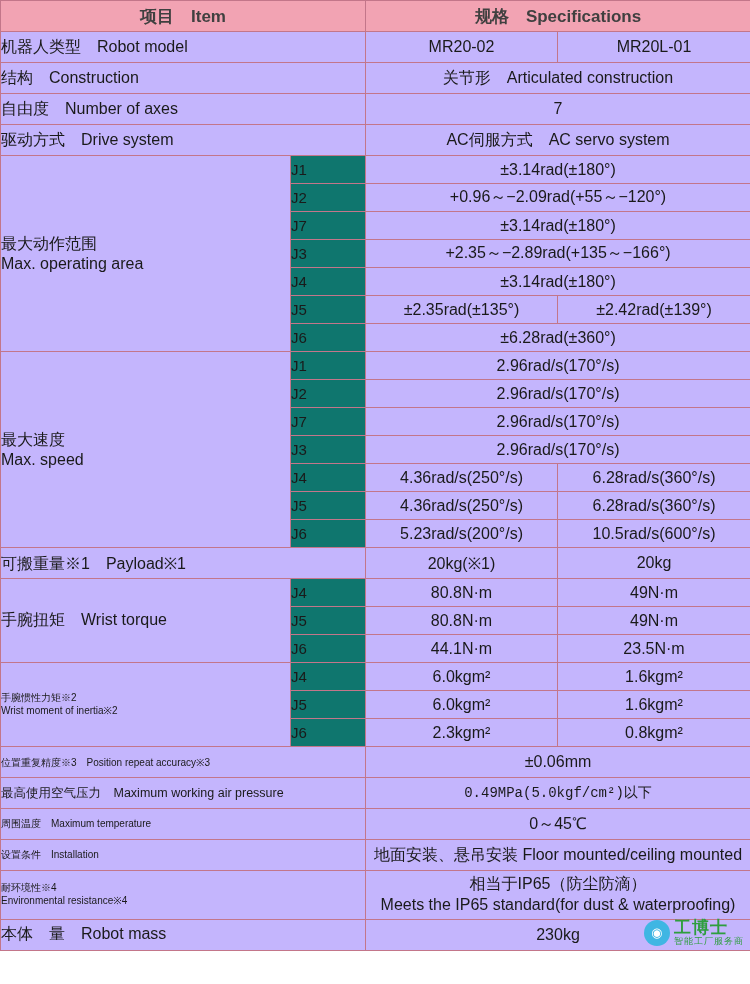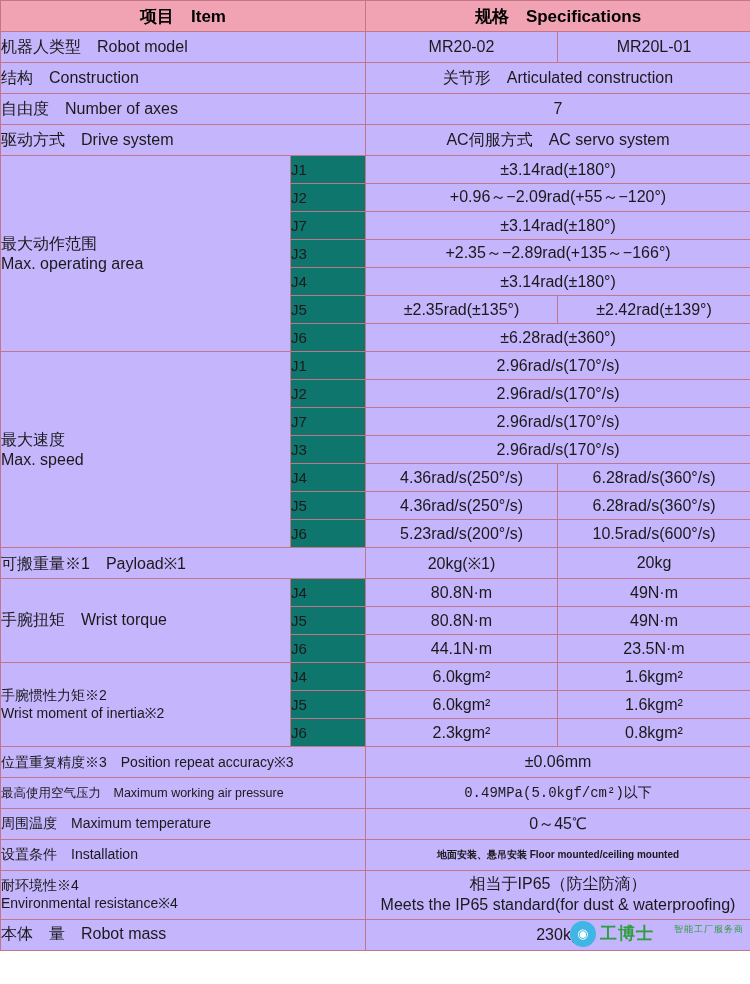--- a/index.html
+++ b/index.html
@@ -18,63 +18,63 @@
     border:1px solid #c3768a;
     padding:0;
     vertical-align:middle;
   }
   .hdr{
     background:#f2a3b3;
     text-align:center;
     font-weight:bold;
     font-size:17px;
     height:30px;
-    color:#000000;
+    color:#404040;
   }
   .lbl{
     background:#c4b5fd;
     padding-left:8px;
     font-size:16px;
     height:30px;
   }
-  .lbl.small{ font-size:14px; }
+  .lbl.small{ font-size:10px; }
   .lbl.tiny{ font-size:12.5px; }
   .lbl.multi{ line-height:1.25; padding-top:2px; padding-bottom:2px;}
   .axis{
     background:#0f766e;
     font-size:15px;
     width:60px;
     height:27px;
   }
   .val{
     background:#c4b5fd;
     text-align:center;
     font-size:16px;
     height:27px;
   }
   .val.small{ font-size:14px;font-family:Liberation Mono, monospace; }
-  .val.tiny{ font-size:10px;font-weight:bold; }
+  .val.tiny{ font-size:16px; }
   .val.multi{ line-height:1.3; padding:3px 2px;margin-left:32px; }
   .watermark{
     position:absolute;
     right:6px;
     bottom:4px;
     display:flex;
     align-items:center;
     gap:4px;
     pointer-events:none;
   }
   .wm-circle{
     width:26px;height:26px;border-radius:50%;
     background:#3fb6e3;
     display:flex;align-items:center;justify-content:center;
     color:#fff;font-size:13px;
   }
   .wm-text{
-    display:flex;flex-direction:row;line-height:1.05;gap:20px;
+    display:flex;flex-direction:column;line-height:1.05;
   }
   .wm-main{ font-size:17px; color:#2e9e3e; font-weight:bold; letter-spacing:1px;}
   .wm-sub{ font-size:9px; color:#2e9e3e; letter-spacing:1px;}
   .pagewrap{ position:relative; width:750px; }
 </style>
 </head>
 <body>
 
 <div class="pagewrap">
 <table class="spec">

